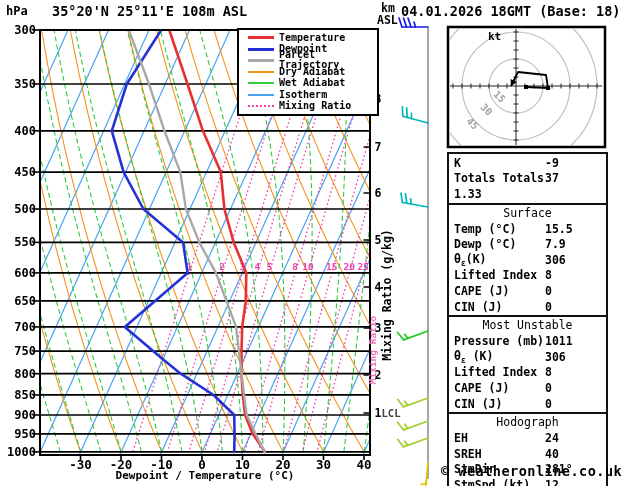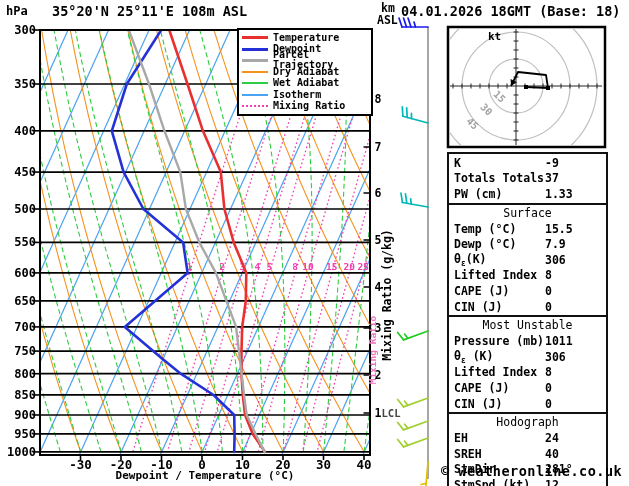--- a/index.html
+++ b/index.html
@@ -9,21 +9,21 @@
   #hpa{left:6px;top:4px;font-size:12px;}
   #title{left:52px;top:3px;font-size:13.5px;}
   #datetime{left:401px;top:3px;font-size:13.5px;}
   #kmu{left:381px;top:1px;font-size:11.5px;}
   #aslu{left:377px;top:13px;font-size:11.5px;}
   #xlabel{left:0;top:469px;width:410px;text-align:center;font-size:11px;}
   #footer{left:441px;top:463px;font-size:13.5px;letter-spacing:0.5px;}
   #hodokt{left:453px;top:30px;font-size:11px;margin-left:35px;}
   #plot{position:absolute;left:0;top:0;width:629px;height:398px;}
   #legend{position:absolute;left:237px;top:28px;width:129px;background:#fff;
-          border:2px solid #000;padding:2px 0 2px 3px;}
+          border:2px solid #000;padding:2px 0 2px 9px;}
   .lrow{display:flex;align-items:center;height:11.4px;}
   .lswatch{display:inline-block;width:26px;margin-right:5px;flex:none;}
   .llab{font-size:10px;font-weight:bold;line-height:10px;}
   #tables{position:absolute;left:447px;top:154px;width:161px;}
   .section{border:2px solid #111;background:#fff;margin-top:-2px;padding:1px 0;}
   .hdr{text-align:center;font-size:11.5px;font-weight:normal;height:15px;line-height:15px;}
   .trow{display:flex;height:15.6px;align-items:center;padding:0 5px;}
   .tlab{flex:1;font-size:11.5px;font-weight:bold;}
   .tlab sub{font-size:8px;}
   .tval{width:56px;font-size:11.5px;font-weight:bold;text-align:left;}
@@ -341,21 +341,20 @@
       <div class="section">
         <div class="trow">
           <span class="tlab">K</span>
           <span class="tval">-9</span>
         </div>
         <div class="trow">
           <span class="tlab">Totals Totals</span>
           <span class="tval">37</span>
         </div>
         <div class="trow">
-          <span class="tlab">PW (cm)</span>
           <span class="tval">1.33</span>
         </div>
       </div>
       <div class="section">
         <div class="hdr">Surface</div>
         <div class="trow">
           <span class="tlab">Temp (°C)</span>
           <span class="tval">15.5</span>
         </div>
         <div class="trow">

